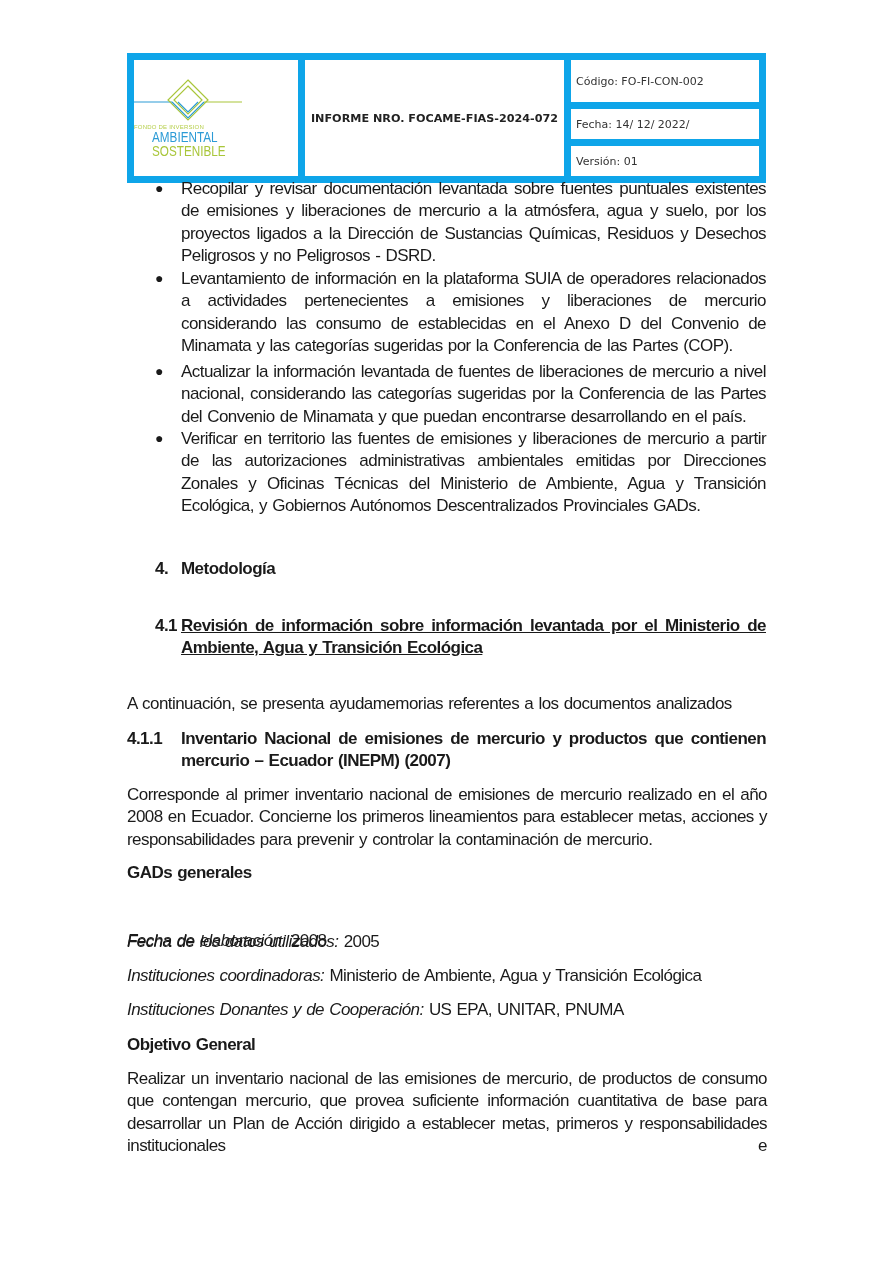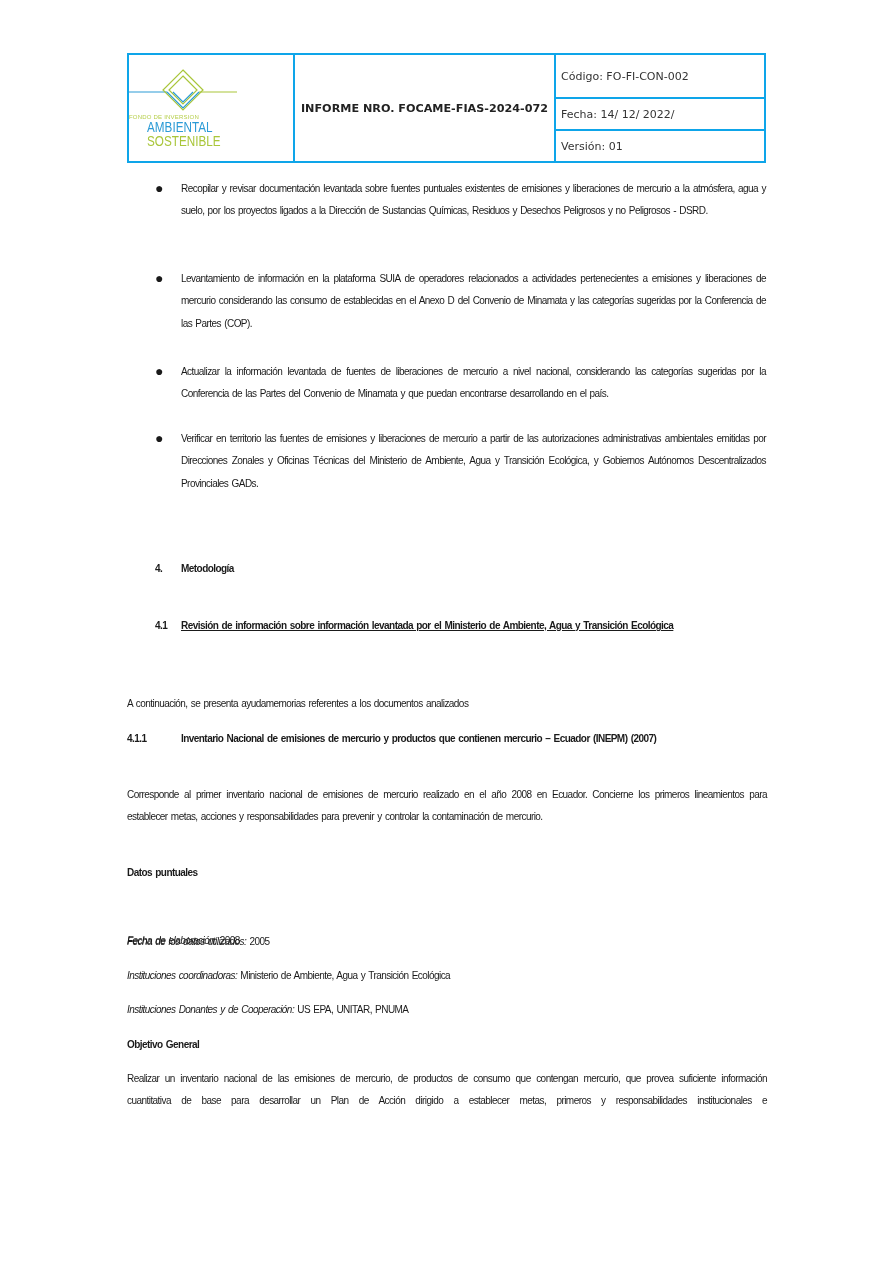--- a/index.html
+++ b/index.html
@@ -1,32 +1,32 @@
 <!DOCTYPE html>
 <html><head>
 <meta charset="utf-8">
 <style>
   html, body { margin:0; padding:0; background:#ffffff; }
   body { width:892px; height:1262px; position:relative; overflow:hidden;
          font-family:"Liberation Sans", sans-serif; color:#1a1a1a; }
   .header-table { position:absolute; left:127px; top:53px; width:639px; height:104px;
          border-collapse:collapse; }
-  .header-table td { border:2px solid #0ea5e9; padding:0; vertical-align:middle; }
+  .header-table td { border:7px solid #0ea5e9; padding:0; vertical-align:middle; }
   .logo-cell { width:164px; }
   .title-cell { width:259px; text-align:center; font-family:"DejaVu Sans", sans-serif;
          font-size:11.2px; font-weight:bold; color:#222; }
   .meta-cell { font-family:"DejaVu Sans", sans-serif; font-size:11px; color:#333;
          padding-left:5px !important; height:34px; }
   .logo-text1 { font-size:6px; color:#b6cf4a; letter-spacing:0.2px; margin-top:-2px; }
   .logo-text2 { font-size:15px; color:#2c9bd6; line-height:14px; letter-spacing:0px;
          transform:scaleX(0.78); }
   .logo-text3 { font-size:15px; color:#a9c63a; line-height:14px; transform:scaleX(0.78); }
 
   .content { position:absolute; left:0; top:0; width:892px; }
-  .p { position:absolute; font-size:10px; line-height:22.4px; text-align:justify;
+  .p { position:absolute; font-size:17px; line-height:22.4px; text-align:justify;
        text-align-last:left; transform-origin:left top; }
   .cond { letter-spacing:-0.55px; word-spacing:1px; }
   .bullet { position:absolute; left:155px; font-size:14px; }
   .bold { font-weight:bold; }
   .it { font-style:italic; }
   .ul { text-decoration:underline; }
 </style>
 </head>
 <body>
 
@@ -80,21 +80,21 @@
   <div class="p bold cond" style="left:155px; top:615px;">4.1</div>
   <div class="p bold ul cond" style="left:181px; top:615px; width:585px;">Revisión de información sobre información levantada por el Ministerio de Ambiente, Agua y Transición Ecológica</div>
 
   <div class="p cond" style="left:127px; top:693px; width:640px;">A continuación, se presenta ayudamemorias referentes a los documentos analizados</div>
 
   <div class="p bold cond" style="left:127px; top:728px;">4.1.1</div>
   <div class="p bold cond" style="left:181px; top:728px; width:585px;">Inventario Nacional de emisiones de mercurio y productos que contienen mercurio – Ecuador (INEPM) (2007)</div>
 
   <div class="p cond" style="left:127px; top:784px; width:640px;">Corresponde al primer inventario nacional de emisiones de mercurio realizado en el año 2008 en Ecuador. Concierne los primeros lineamientos para establecer metas, acciones y responsabilidades para prevenir y controlar la contaminación de mercurio.</div>
 
-  <div class="p bold cond" style="left:127px; top:862px;">Datos puntuales</div>
+  <div class="p bold cond" style="left:127px; top:862px;">GADs generales</div>
 
   <div class="p cond" style="left:127px; top:930px; width:640px;">
     <span class="it">Fecha de elaboración:</span><span> 2008</span>
   </div>
   <div class="p cond" style="left:127px; top:931px; width:640px;">
     <span class="it">Fecha de los datos utilizados:</span><span> 2005</span>
   </div>
   <div class="p cond" style="left:127px; top:965px; width:640px;">
     <span class="it">Instituciones coordinadoras:</span><span> Ministerio de Ambiente, Agua y Transición Ecológica</span>
   </div>

